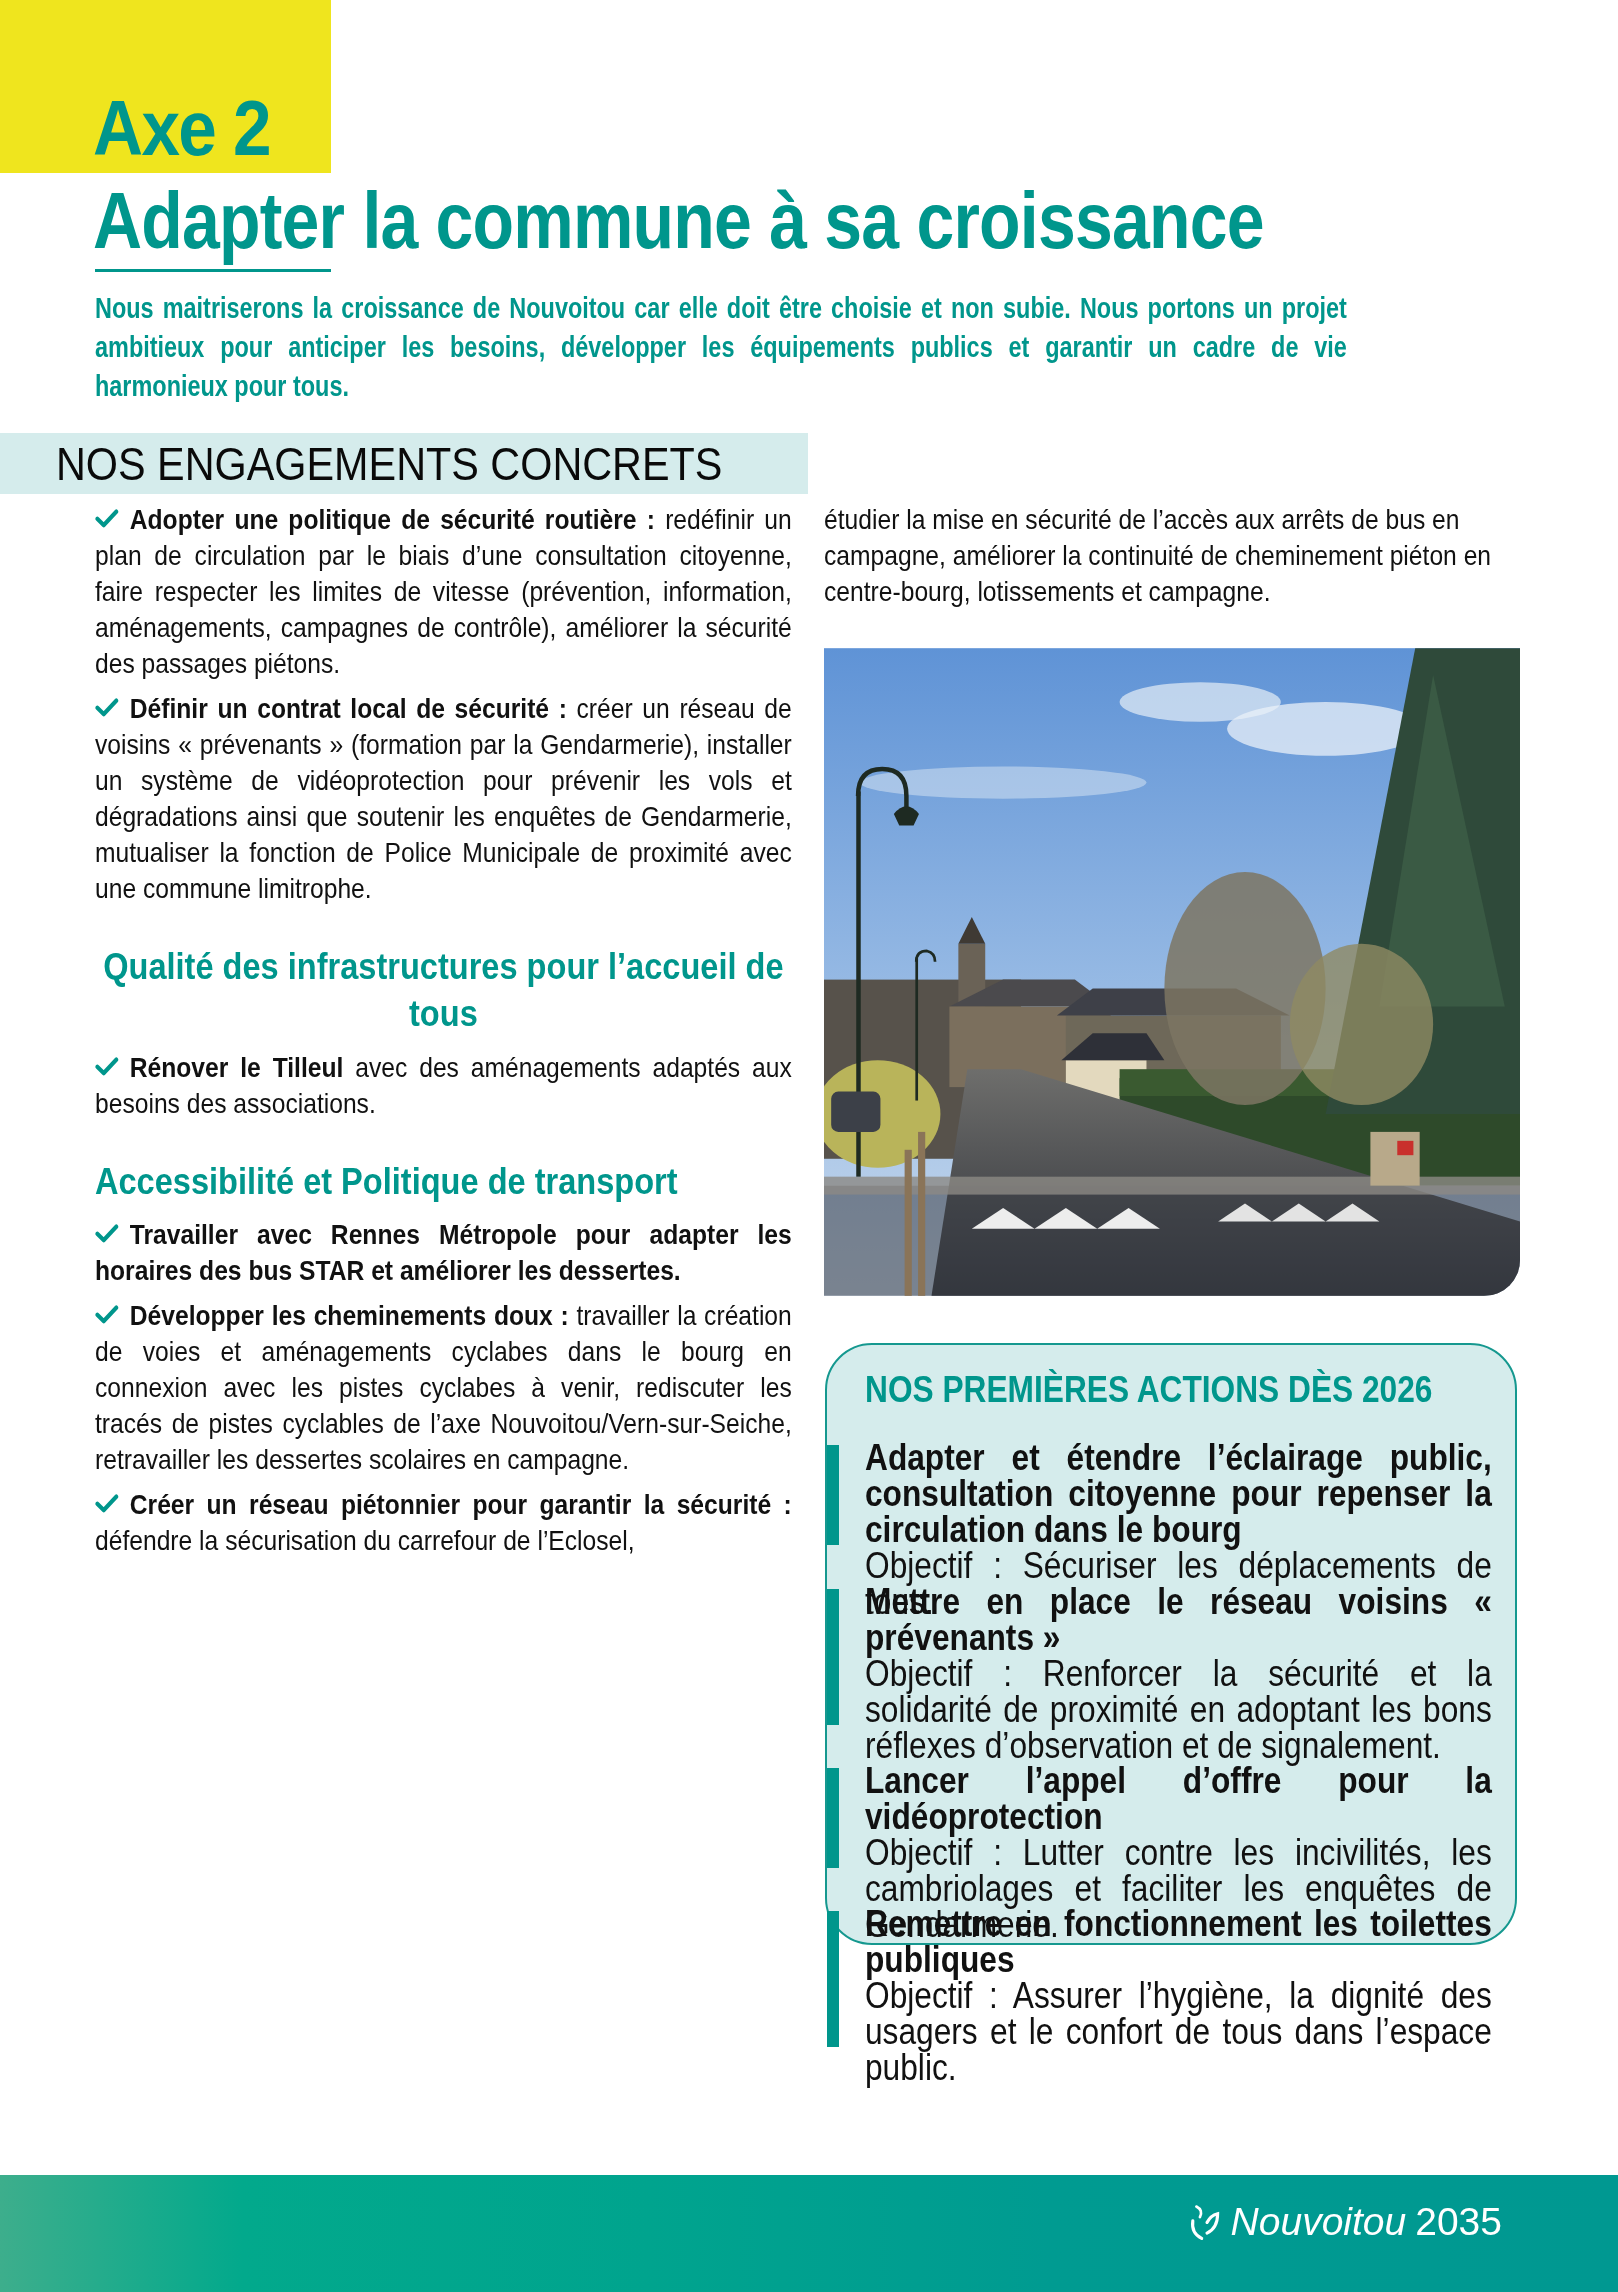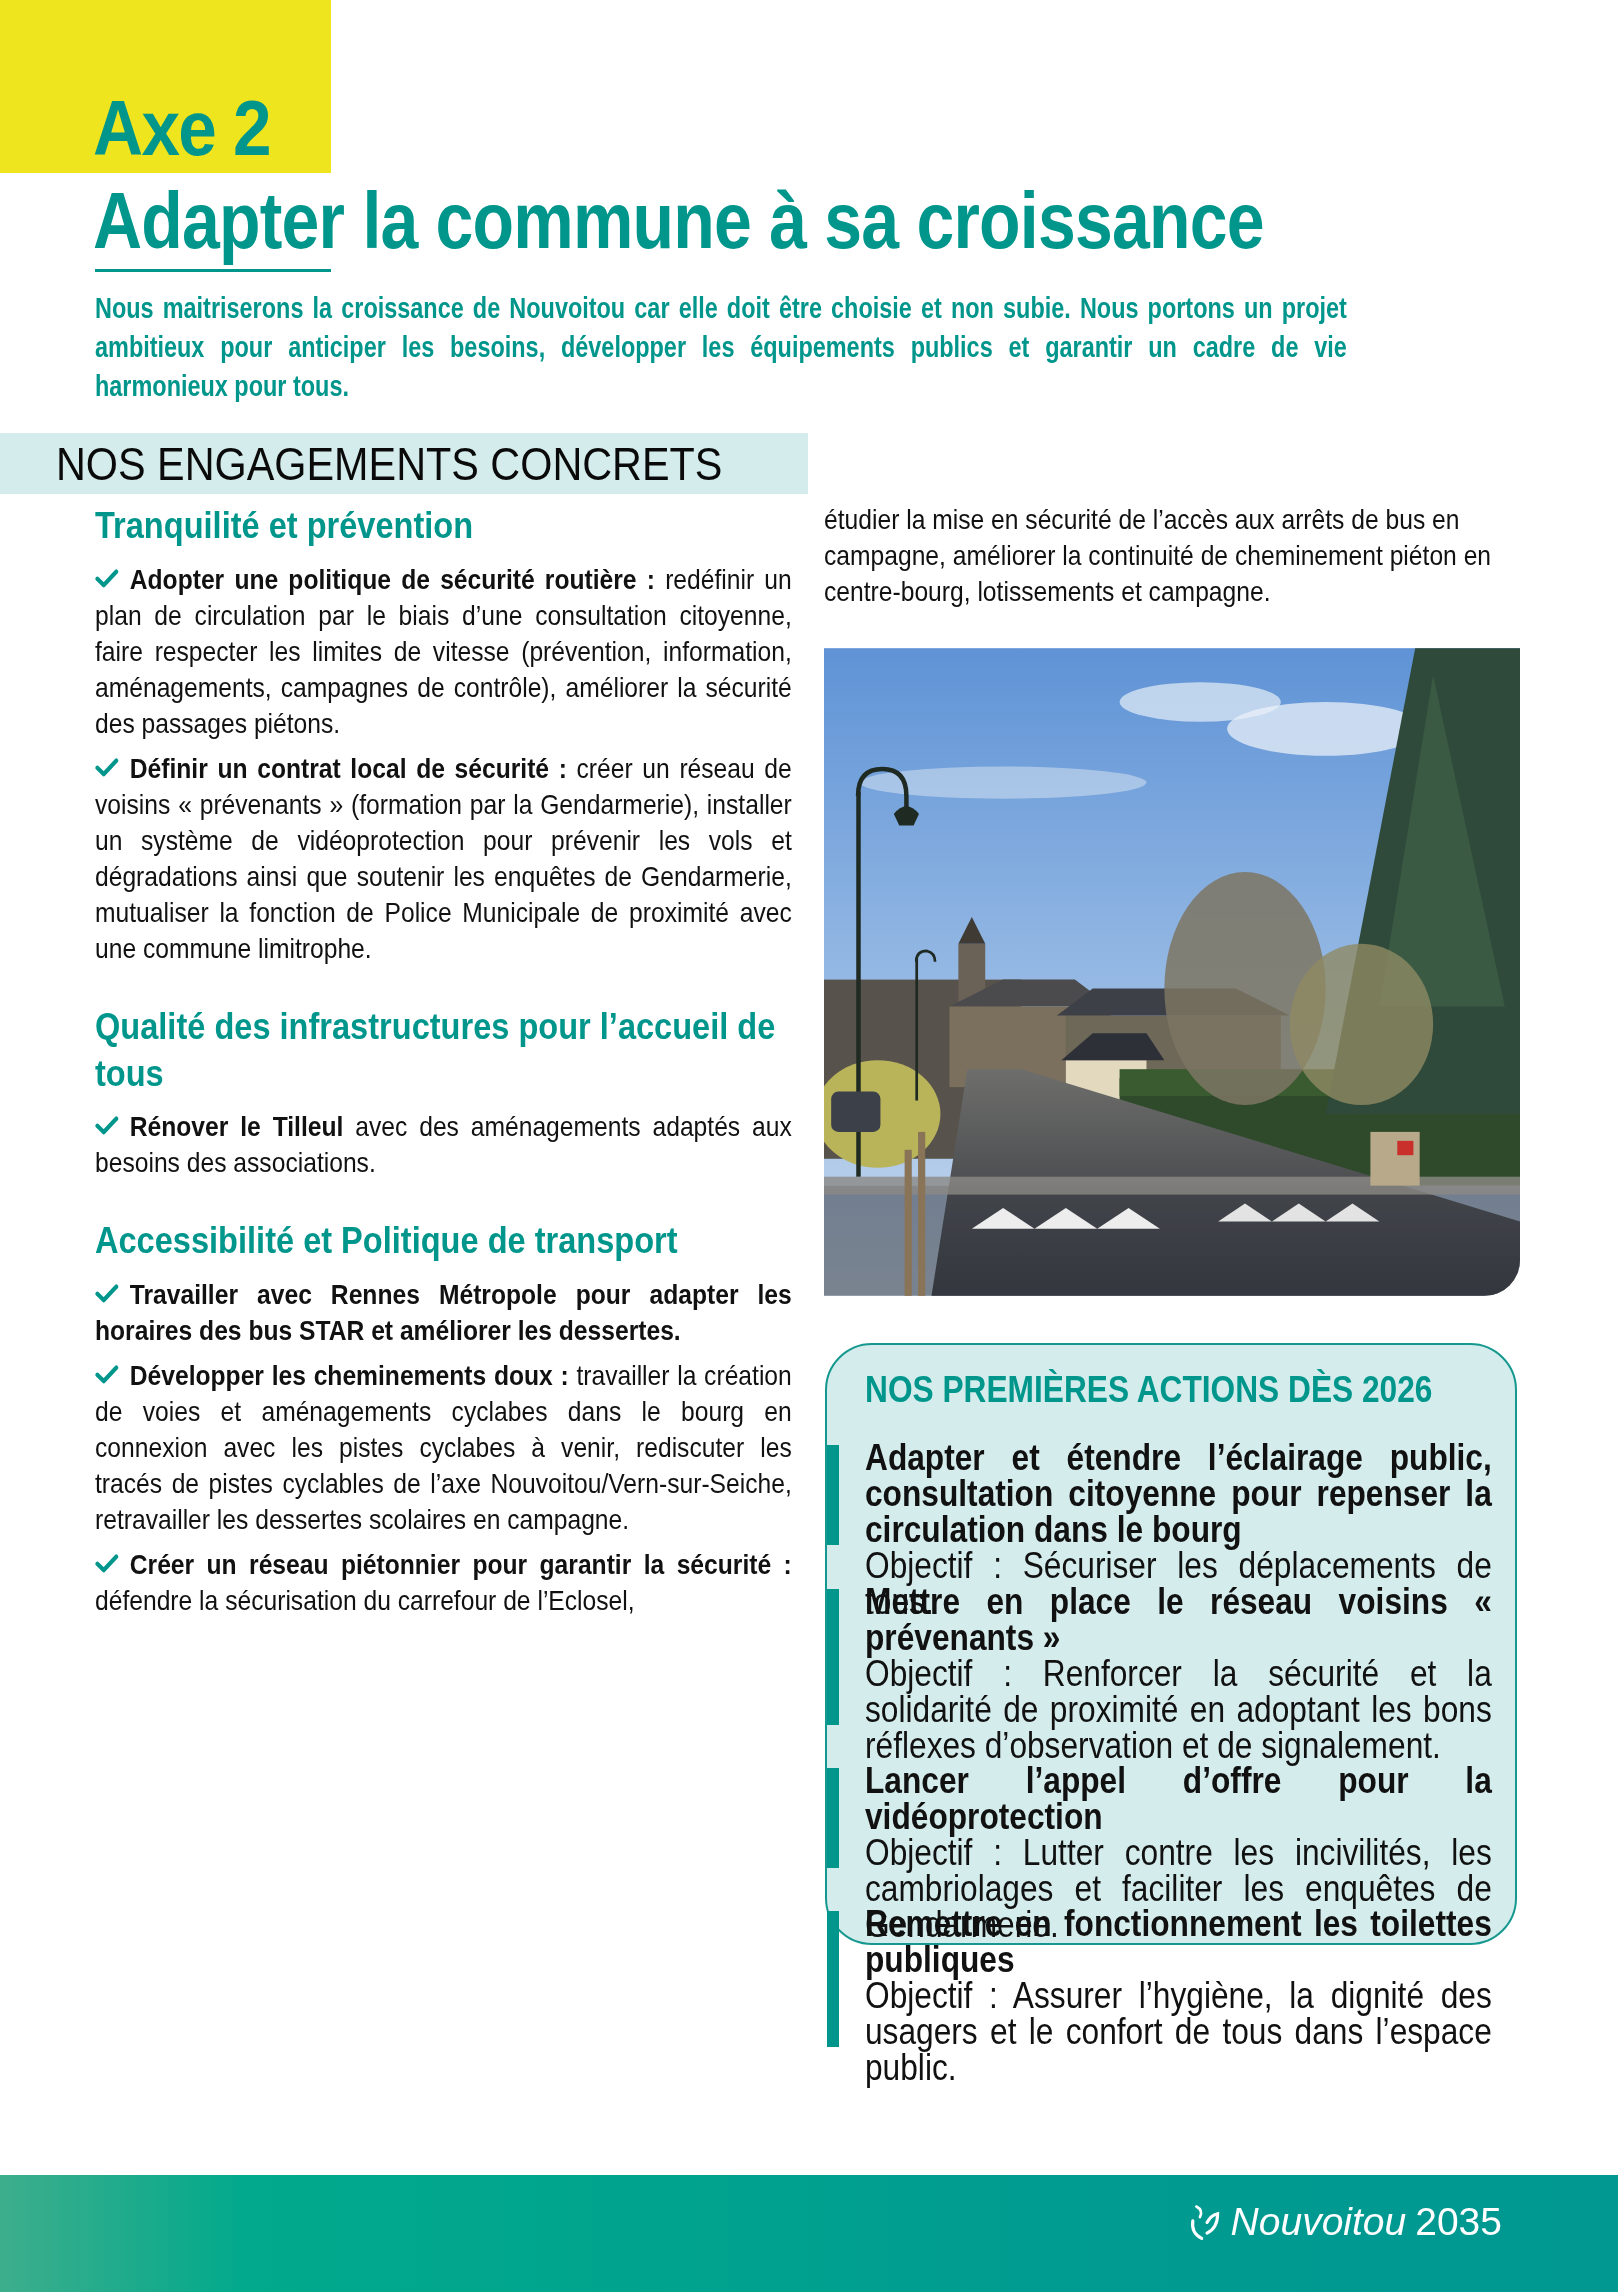--- a/index.html
+++ b/index.html
@@ -95,35 +95,34 @@
 <div class="intro">
     <span class="squeeze" style="width:111%">Nous maitriserons la croissance de Nouvoitou car elle doit être choisie et non subie. Nous portons un projet ambitieux pour anticiper les besoins, développer les équipements publics et garantir un cadre de vie harmonieux pour tous.</span>
   </div>
 
 <div class="band"></div>
 <div class="band-text">NOS ENGAGEMENTS CONCRETS</div>
 
 <div class="col col-left">
 
   <div>
-    <h2 class="section-h" style="margin-bottom:12.5px;"><span class="inner">Tranquilité et prévention</span></h2>
     <p class="item">
         <span class="squeeze"><span class="check"><svg width="27" height="19.7" viewBox="0 0 30 22">
               <path d="M3 11 L11 18 L27 3" fill="none" stroke="#00968C" stroke-width="5" stroke-linecap="round" stroke-linejoin="round"></path>
             </svg></span><b>Adopter une politique de sécurité routière :</b><span> redéfinir un plan de circulation par le biais d’une consultation citoyenne, faire respecter les limites de vitesse (prévention, information, aménagements, campagnes de contrôle), améliorer la sécurité des passages piétons.</span></span>
       </p>
     <p class="item">
         <span class="squeeze"><span class="check"><svg width="27" height="19.7" viewBox="0 0 30 22">
               <path d="M3 11 L11 18 L27 3" fill="none" stroke="#00968C" stroke-width="5" stroke-linecap="round" stroke-linejoin="round"></path>
             </svg></span><b>Définir un contrat local de sécurité :</b><span> créer un réseau de voisins « prévenants » (formation par la Gendarmerie), installer un système de vidéoprotection pour prévenir les vols et dégradations ainsi que soutenir les enquêtes de Gendarmerie, mutualiser la fonction de Police Municipale de proximité avec une commune limitrophe.</span></span>
       </p>
   </div>
 
   <div style="margin-top:36px;">
-    <h2 class="section-h" style="margin-bottom:12.5px;"><span class="inner">Qualité des infrastructures pour l’accueil de tous</span></h2>
+    <h2 class="section-h" style="margin-bottom:12.5px;text-align:center;"><span class="inner">Qualité des infrastructures pour l’accueil de tous</span></h2>
     <p class="item">
         <span class="squeeze"><span class="check"><svg width="27" height="19.7" viewBox="0 0 30 22">
               <path d="M3 11 L11 18 L27 3" fill="none" stroke="#00968C" stroke-width="5" stroke-linecap="round" stroke-linejoin="round"></path>
             </svg></span><b>Rénover le Tilleul</b><span> avec des aménagements adaptés aux besoins des associations.</span></span>
       </p>
   </div>
 
   <div style="margin-top:36px;">
     <h2 class="section-h" style="margin-bottom:12.5px;"><span class="inner">Accessibilité et Politique de transport</span></h2>
     <p class="item">

